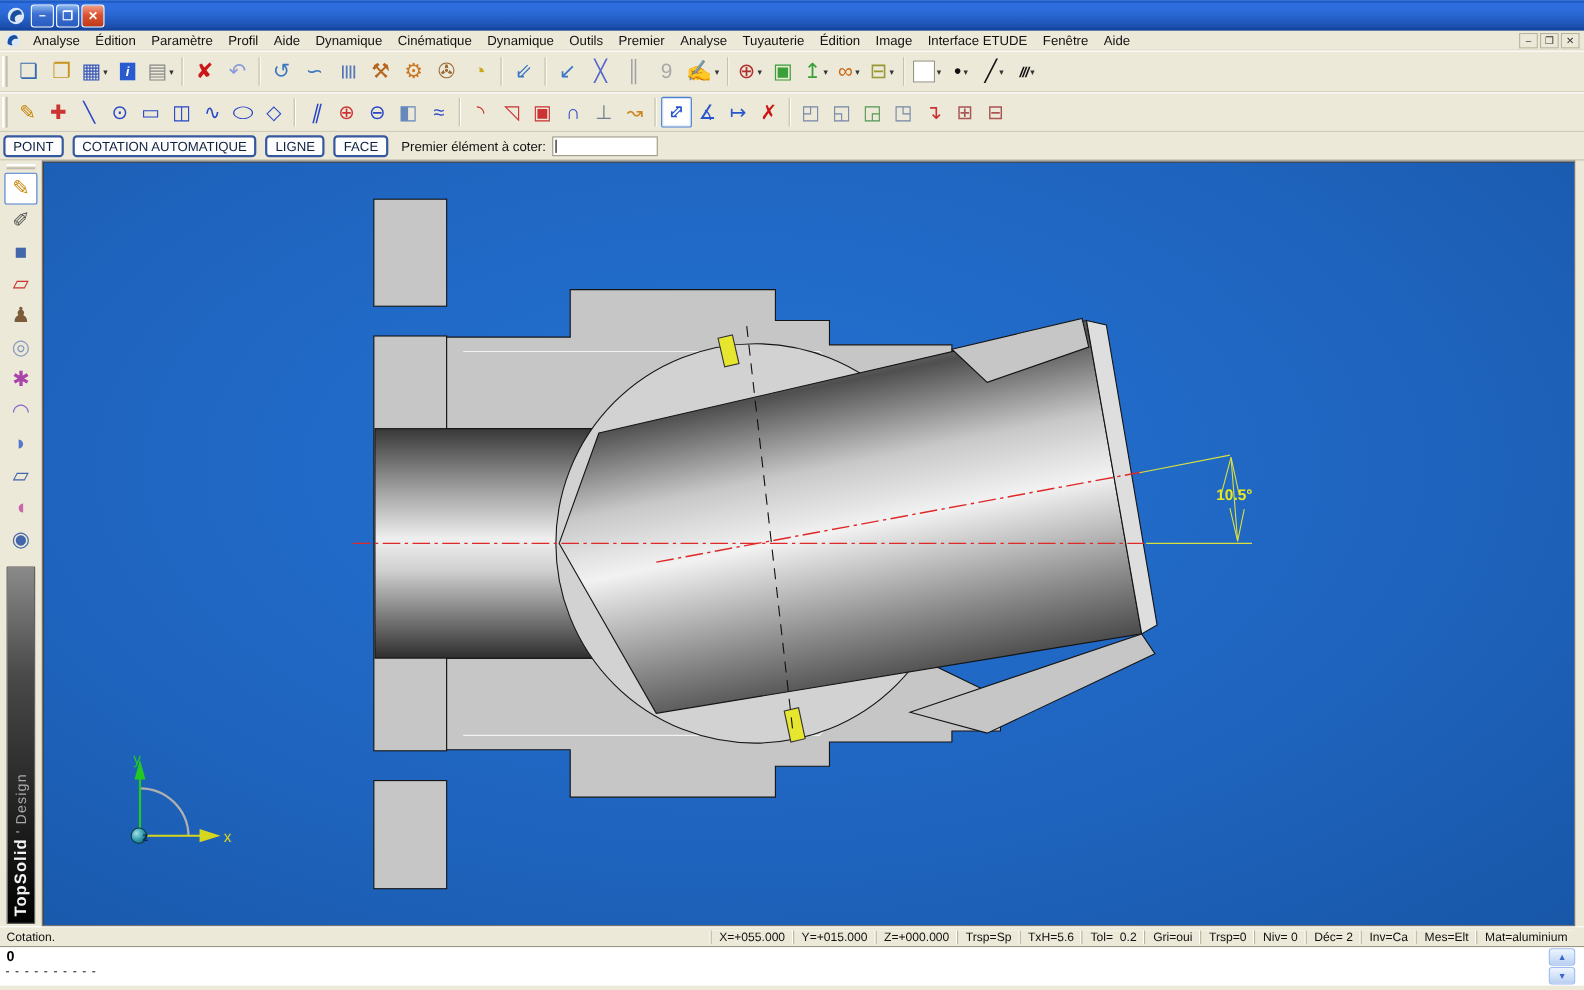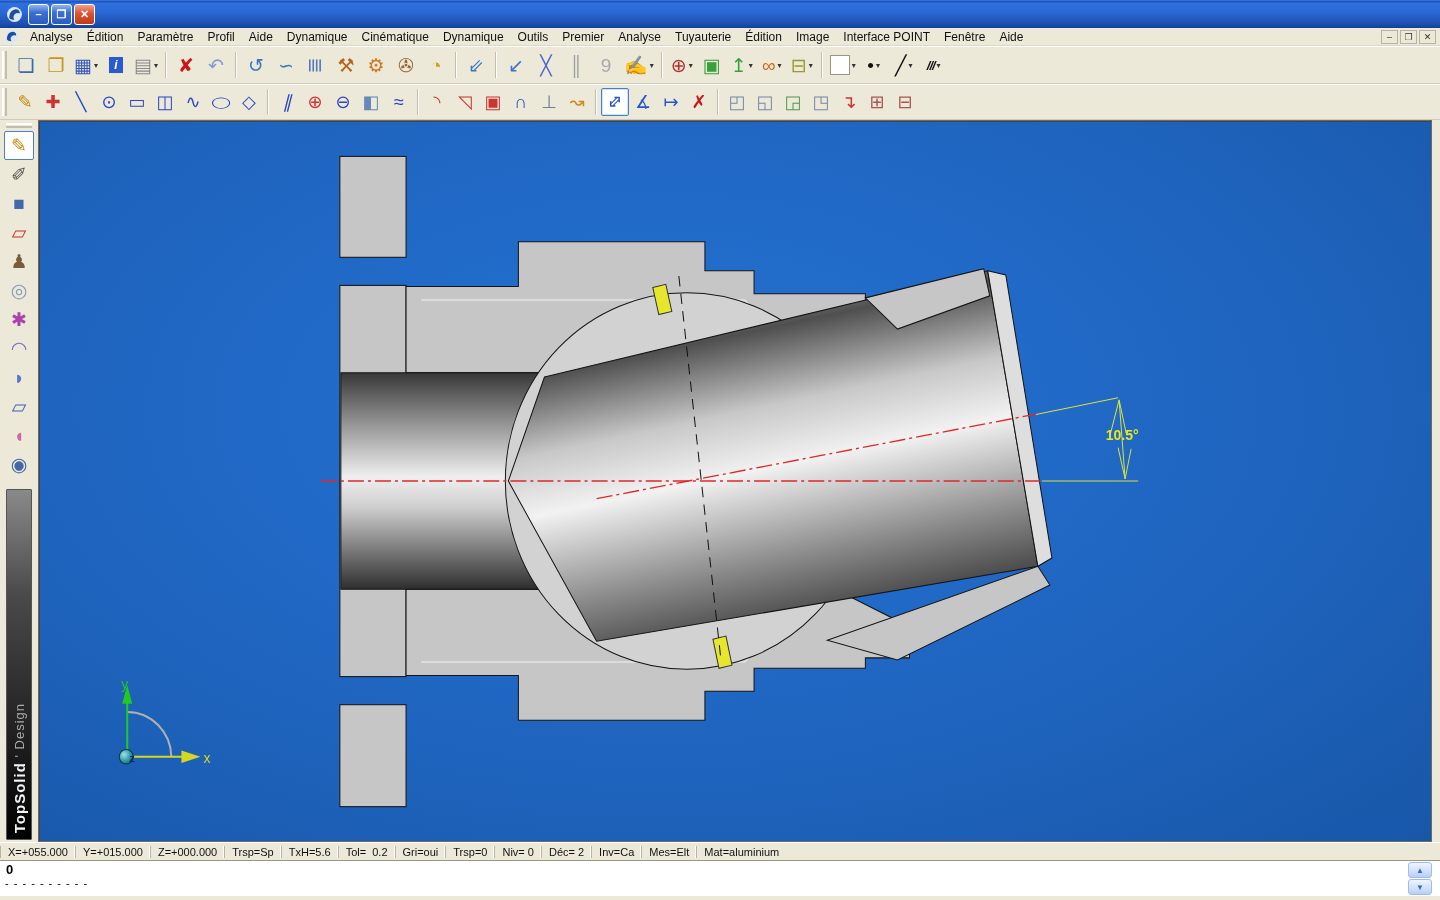--- a/index.html
+++ b/index.html
@@ -135,21 +135,21 @@
         <span class="menu-item">Aide</span>
         <span class="menu-item">Dynamique</span>
         <span class="menu-item">Cinématique</span>
         <span class="menu-item">Dynamique</span>
         <span class="menu-item">Outils</span>
         <span class="menu-item">Premier</span>
         <span class="menu-item">Analyse</span>
         <span class="menu-item">Tuyauterie</span>
         <span class="menu-item">Édition</span>
         <span class="menu-item">Image</span>
-        <span class="menu-item">Interface POINT</span>
+        <span class="menu-item">Interface ETUDE</span>
         <span class="menu-item">Fenêtre</span>
         <span class="menu-item">Aide</span>
       </div>
     <div class="mdi-btns">
       <div class="mdi-btn">–</div>
       <div class="mdi-btn">❐</div>
       <div class="mdi-btn">✕</div>
     </div>
   </div>
 
@@ -359,20 +359,30 @@
         </div>
         <div class="tb-btn">
           <span class="glyph" style="color: rgb(170, 85, 85);">⊞</span>
         </div>
         <div class="tb-btn">
           <span class="glyph" style="color: rgb(170, 85, 85);">⊟</span>
         </div>
       </div>
   </div>
 
+  <div class="promptbar">
+    <span id="prompt-buttons" style="display:flex;gap:8px;">
+        <button class="prompt-btn">POINT</button>
+        <button class="prompt-btn">COTATION AUTOMATIQUE</button>
+        <button class="prompt-btn">LIGNE</button>
+        <button class="prompt-btn">FACE</button>
+      </span>
+    <span class="prompt-label">Premier élément à coter:</span>
+    <input class="prompt-input" value="" style="">
+  </div>
 
   <div class="main-row">
     <div class="left-col">
       <div class="gripper-h"></div>
       <div id="left-toolbar-items" style="display:flex;flex-direction:column;align-items:center;">
           <div class="lt-btn selected">
             <span class="glyph" style="color: rgb(200, 134, 10);">✎</span>
           </div>
           <div class="lt-btn">
             <span class="glyph" style="color: rgb(85, 85, 85);">✐</span>
@@ -489,20 +499,21 @@
           <circle cx="131" cy="757" r="7" fill="url(#gradSphere)" stroke="#0c3a48"></circle>
           <text x="126" y="692" fill="#22c922" font-family="Liberation Sans, sans-serif" font-size="14">y</text>
           <text x="208" y="763" fill="#d6d61e" font-family="Liberation Sans, sans-serif" font-size="14">x</text>
           <text x="134" y="762" fill="#0a2a5a" font-family="Liberation Sans, sans-serif" font-size="11" font-weight="bold">z</text>
         </g>
       </svg>
     </div>
   </div>
 
   <div class="statusbar">
+    <div class="sb-msg">Cotation.</div>
     <div id="status-fields" style="display:flex;">
         <div class="sb-field">X=+055.000</div>
         <div class="sb-field">Y=+015.000</div>
         <div class="sb-field">Z=+000.000</div>
         <div class="sb-field">Trsp=Sp</div>
         <div class="sb-field">TxH=5.6</div>
         <div class="sb-field">Tol=  0.2</div>
         <div class="sb-field">Gri=oui</div>
         <div class="sb-field">Trsp=0</div>
         <div class="sb-field">Niv= 0</div>

